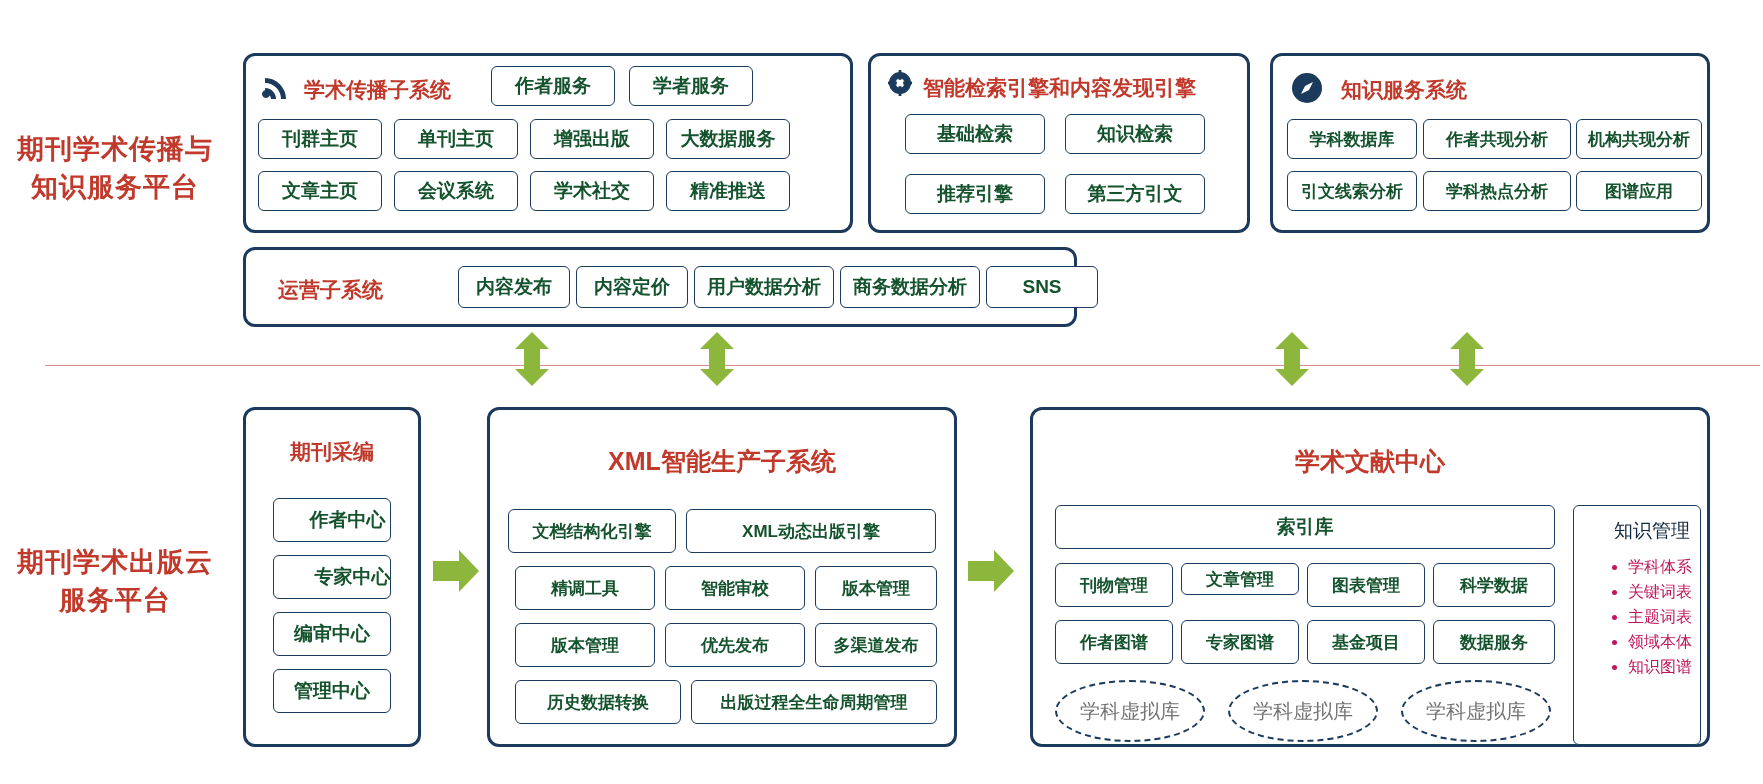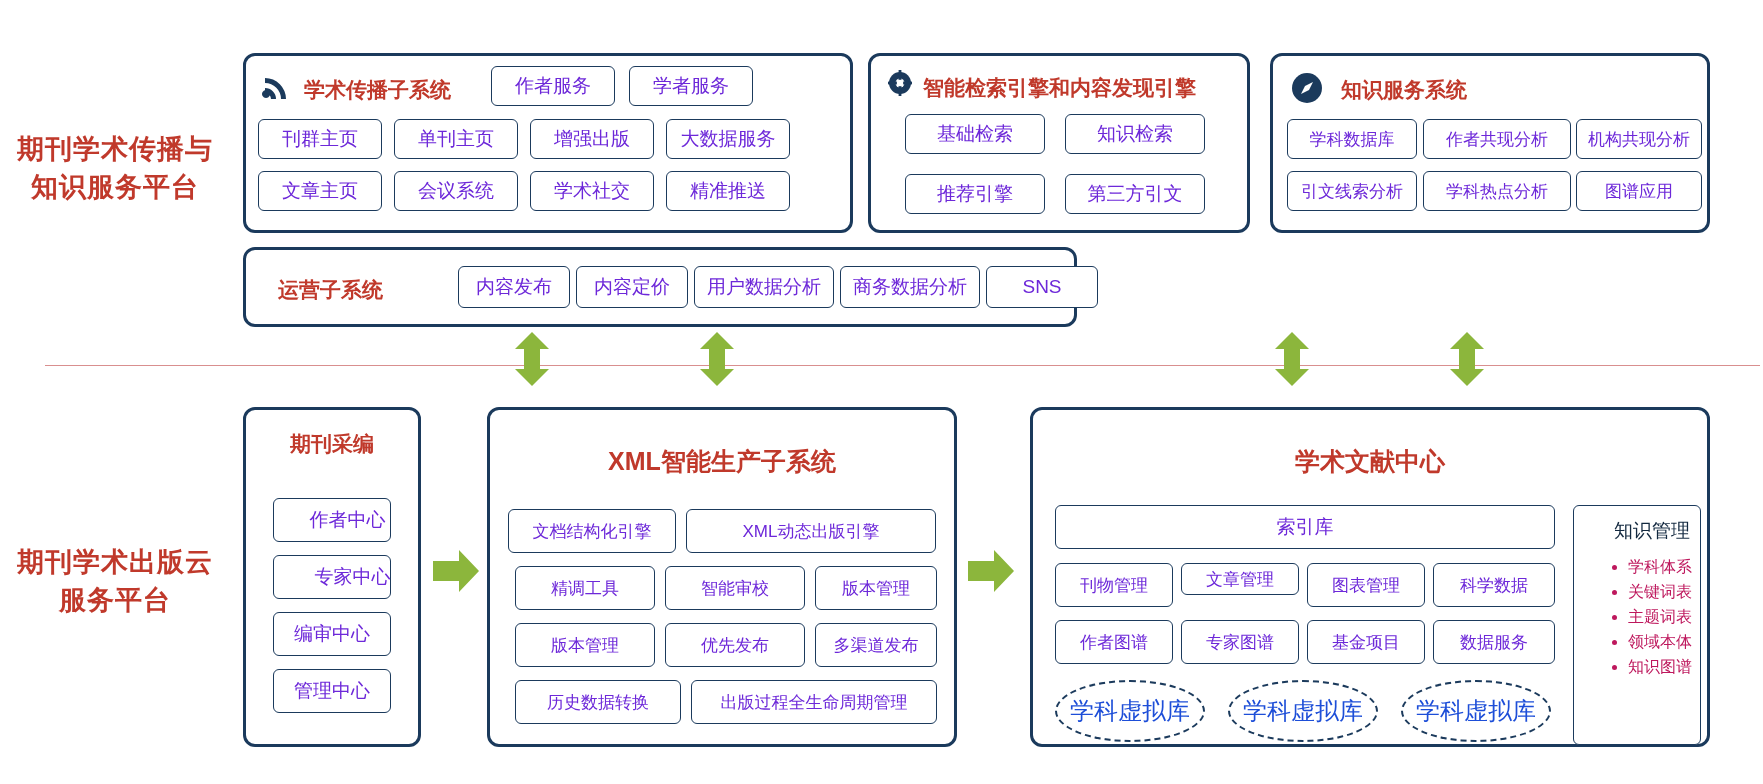--- a/index.html
+++ b/index.html
@@ -51,23 +51,24 @@
   }
 
   
   .chip{
     position:absolute;
     border:1.5px solid #1b3a5c;
     border-radius:6px;
     box-sizing:border-box;
     display:flex;align-items:center;justify-content:center;
     font-size:19px;
-    color:#6d28d9;
+    color:#14532d;
     background:#fff;
     white-space:nowrap;
+    font-weight:bold;
   }
   .chip.small{font-size:17px;}
 
   
   .icon{position:absolute;}
   .icon svg{display:block;}
 
   
   .v-arrow{position:absolute;width:34px;height:54px;}
   .h-arrow{position:absolute;width:46px;height:46px;}
@@ -92,21 +93,21 @@
 
   
   .vlib{
     position:absolute;
     width:150px;height:62px;
     border:2px dashed #1b3a5c;
     border-radius:50%;
     box-sizing:border-box;
     display:flex;align-items:center;justify-content:center;
     text-align:center;
-    font-size:24px;color:#1d4ed8;
+    font-size:20px;color:#737373;
     line-height:22px;
   }
 </style>
 </head>
 <body>
 
 <div class="canvas">
 
   <div class="side-label" id="side-label-top">期刊学术传播与知识服务平台</div>
   <div class="side-label" id="side-label-bottom">期刊学术出版云服务平台</div>
@@ -198,21 +199,21 @@
       <polygon points="17,0 34,17 25,17 25,37 34,37 17,54 0,37 9,37 9,17 0,17" fill="#8cb63c"></polygon>
     </svg>
   </div>
   <div class="v-arrow" style="left:1450px;top:332px;">
     <svg width="34" height="54" viewBox="0 0 34 54">
       <polygon points="17,0 34,17 25,17 25,37 34,37 17,54 0,37 9,37 9,17 0,17" fill="#8cb63c"></polygon>
     </svg>
   </div>
 
   <div class="panel" style="left:243px;top:407px;width:178px;height:340px;">
-    <div class="panel-title center" style="top:20px;text-align:center;">期刊采编</div>
+    <div class="panel-title center" style="top:28px;text-align:center;">期刊采编</div>
     <div class="chip" style="left:27px;top:88px;width:118px;height:44px;padding-left:31px;">作者中心</div>
     <div class="chip" style="left:27px;top:145px;width:118px;height:44px;padding-left:41px;">专家中心</div>
     <div class="chip" style="left:27px;top:202px;width:118px;height:44px;">编审中心</div>
     <div class="chip" style="left:27px;top:259px;width:118px;height:44px;">管理中心</div>
   </div>
 
   <div class="h-arrow" style="left:433px;top:548px;">
     <svg width="46" height="46" viewBox="0 0 46 46">
       <polygon points="0,13 26,13 26,2 46,23 26,44 26,33 0,33" fill="#8cb63c"></polygon>
     </svg>

